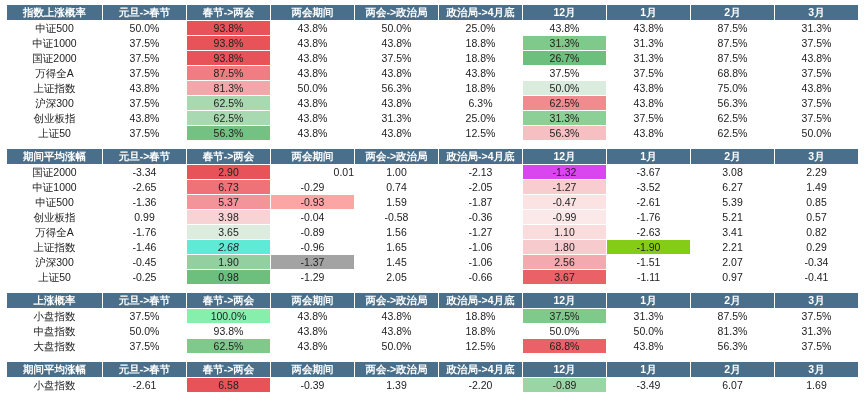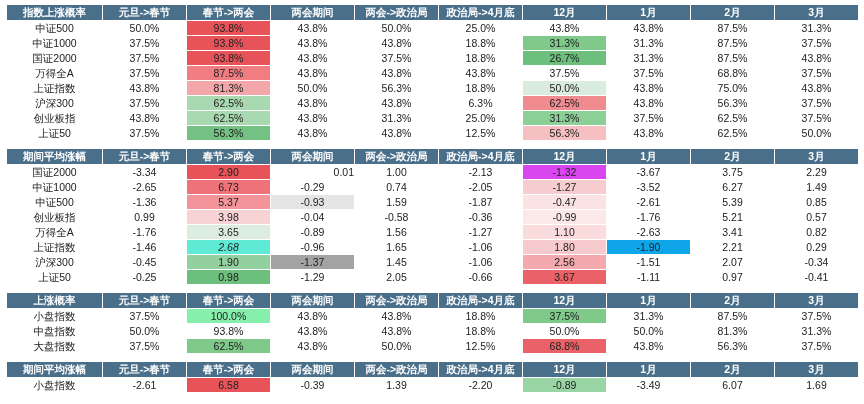--- a/index.html
+++ b/index.html
@@ -220,40 +220,40 @@
         <tbody>
           <tr>
             <td class="rowhead">国证2000</td>
             <td style="background: rgb(255, 255, 255);">-3.34</td>
             <td style="background: rgb(232, 83, 90);">2.90</td>
             <td style="background: rgb(255, 255, 255); text-align: right;">0.01</td>
             <td style="background: rgb(255, 255, 255);">1.00</td>
             <td style="background: rgb(255, 255, 255);">-2.13</td>
             <td style="background: #d946ef;">-1.32</td>
             <td style="background: rgb(255, 255, 255);">-3.67</td>
-            <td style="background: rgb(255, 255, 255);">3.75</td>
+            <td style="background: rgb(255, 255, 255);">3.08</td>
             <td style="background: rgb(255, 255, 255);">2.29</td>
           </tr>
           <tr>
             <td class="rowhead">中证1000</td>
             <td style="background: rgb(255, 255, 255);">-2.65</td>
             <td style="background: rgb(238, 114, 119);">6.73</td>
             <td style="background: rgb(255, 255, 255);">-0.29</td>
             <td style="background: rgb(255, 255, 255);">0.74</td>
             <td style="background: rgb(255, 255, 255);">-2.05</td>
             <td style="background: rgb(248, 205, 207);">-1.27</td>
             <td style="background: rgb(255, 255, 255);">-3.52</td>
             <td style="background: rgb(255, 255, 255);">6.27</td>
             <td style="background: rgb(255, 255, 255);">1.49</td>
           </tr>
           <tr>
             <td class="rowhead">中证500</td>
             <td style="background: rgb(255, 255, 255);">-1.36</td>
             <td style="background: rgb(242, 148, 153);">5.37</td>
-            <td style="background: #e5e5e5; margin-top: 29px;">-0.93</td>
+            <td style="background: #fca5a5; margin-top: 29px;">-0.93</td>
             <td style="background: rgb(255, 255, 255);">1.59</td>
             <td style="background: rgb(255, 255, 255);">-1.87</td>
             <td style="background: rgb(251, 227, 228);">-0.47</td>
             <td style="background: rgb(255, 255, 255);">-2.61</td>
             <td style="background: rgb(255, 255, 255);">5.39</td>
             <td style="background: rgb(255, 255, 255);">0.85</td>
           </tr>
           <tr>
             <td class="rowhead">创业板指</td>
             <td style="background: rgb(255, 255, 255);">0.99</td>
@@ -279,21 +279,21 @@
             <td style="background: rgb(255, 255, 255);">0.82</td>
           </tr>
           <tr>
             <td class="rowhead">上证指数</td>
             <td style="background: rgb(255, 255, 255);">-1.46</td>
             <td style="background: #5eead4; font-style: italic;">2.68</td>
             <td style="background: rgb(255, 255, 255);">-0.96</td>
             <td style="background: rgb(255, 255, 255);">1.65</td>
             <td style="background: rgb(255, 255, 255);">-1.06</td>
             <td style="background: rgb(247, 203, 205);">1.80</td>
-            <td style="background: #0ea5e9;">-1.90</td>
+            <td style="background: #84cc16;">-1.90</td>
             <td style="background: rgb(255, 255, 255);">2.21</td>
             <td style="background: rgb(255, 255, 255);">0.29</td>
           </tr>
           <tr>
             <td class="rowhead">沪深300</td>
             <td style="background: rgb(255, 255, 255);">-0.45</td>
             <td style="background: rgb(147, 208, 160);">1.90</td>
             <td style="background: #a3a3a3;">-1.37</td>
             <td style="background: rgb(255, 255, 255);">1.45</td>
             <td style="background: rgb(255, 255, 255);">-1.06</td>

